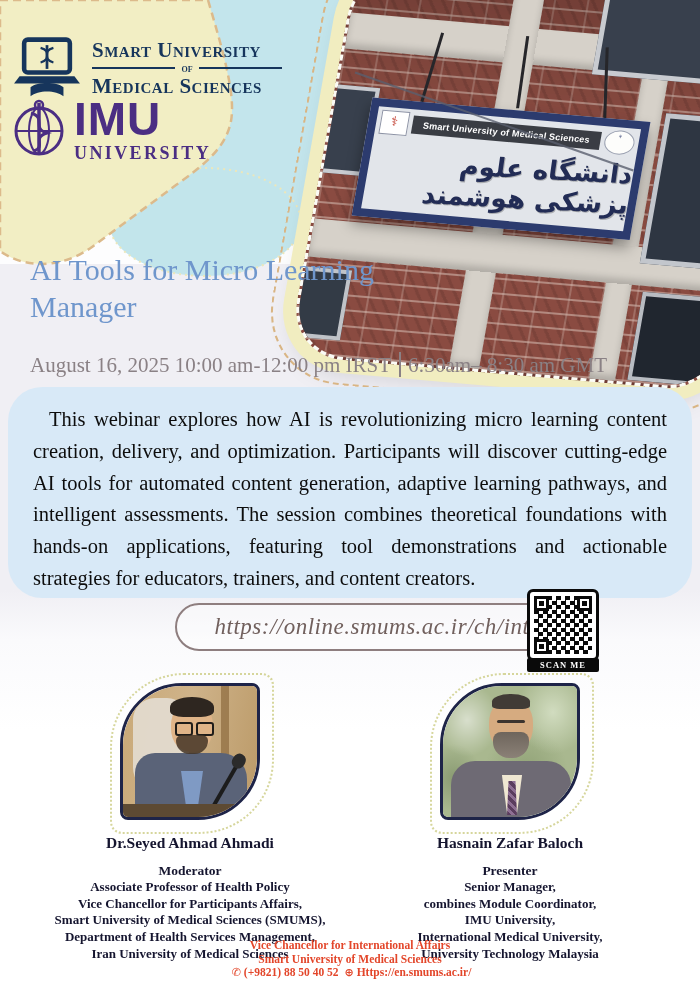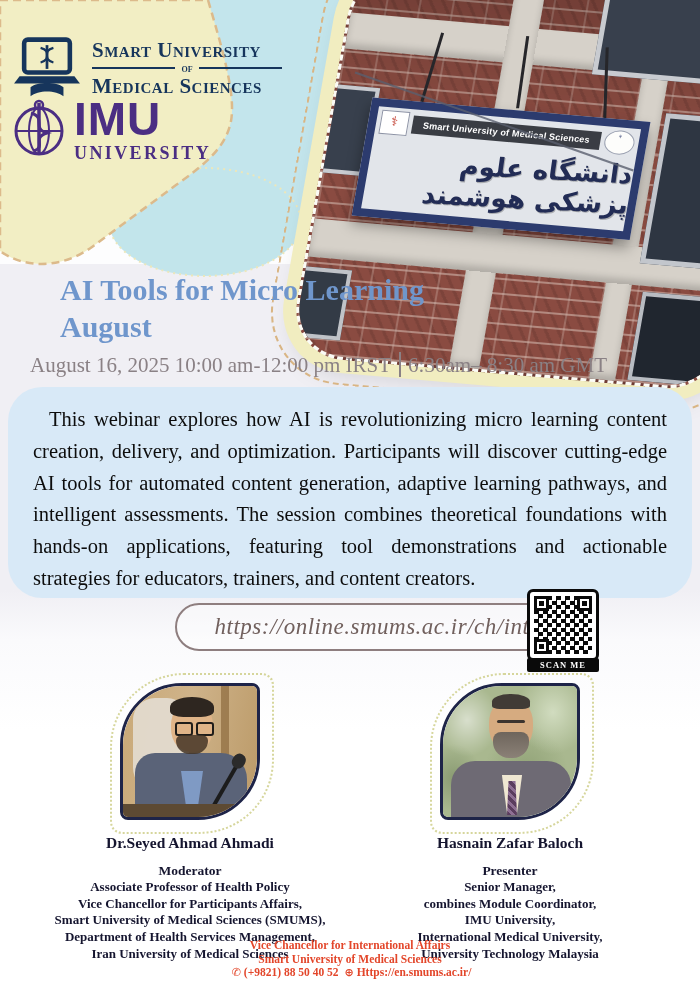--- a/index.html
+++ b/index.html
@@ -43,22 +43,22 @@
   .smums-text{color:#16355c;font-weight:bold;font-variant:small-caps;line-height:1.05;}
   .smums-line1{font-size:21px;letter-spacing:.5px;}
   .smums-of{display:flex;align-items:center;gap:6px;font-size:12px;margin:1px 0;}
   .smums-of::before,.smums-of::after{content:"";flex:1;height:2px;background:#16355c;}
   .smums-line2{font-size:21px;letter-spacing:.5px;}
   .imu-logo{position:absolute;top:96px;left:12px;display:flex;align-items:center;gap:8px;z-index:2;}
   .imu-text{color:#4b2e83;font-family:"Liberation Sans",sans-serif;line-height:1;}
   .imu-acronym{font-size:46px;font-weight:bold;letter-spacing:1px;}
   .imu-word{font-size:18px;font-weight:bold;letter-spacing:2.4px;margin-top:2px;font-family:Liberation Serif, serif;}
   
-  .title{position:absolute;left:30px;top:272px;width:430px;z-index:2;color:#6f96cc;
-    font-weight:bold;font-size:30px;line-height:1.22;margin-left:30px;}
+  .title{position:absolute;left:30px;top:252px;width:430px;z-index:2;color:#6f96cc;
+    font-weight:normal;font-size:30px;line-height:1.22;}
   .date-row{position:absolute;left:30px;top:352px;width:650px;z-index:2;color:#8a8185;font-size:21px;white-space:nowrap;}
   .date-sep{display:inline-block;width:2px;height:25px;background:#8a8185;margin:0 7px -5px 8px;}
   
   .desc-box{position:absolute;left:8px;top:387px;width:684px;height:211px;background:#d8e9f7;
     border-radius:34px;box-sizing:border-box;padding:17px 25px 0 25px;z-index:2;}
   .desc-text{font-size:20.5px;line-height:1.55;color:#0d0d0d;text-align:justify;text-indent:16px;}
   
   .url-pill{position:absolute;left:175px;top:603px;width:390px;height:44px;border:2px solid #8e7e7f;
     border-radius:24px;display:flex;align-items:center;justify-content:center;z-index:2;
     font-size:23px;color:#71605d;letter-spacing:.5px;background:rgba(255,255,255,.35);font-style:italic;}
@@ -182,21 +182,21 @@
       <path d="M19,14 C35,19 19,29 35,34 C19,39 35,47 22,52" fill="none" stroke="#4b2e83" stroke-width="3"></path>
     </svg>
     <div class="imu-text">
       <div class="imu-acronym">IMU</div>
       <div class="imu-word">UNIVERSITY</div>
     </div>
   </div>
 
   <div class="title">
     <div>AI Tools for Micro Learning</div>
-    <div>August</div>
+    <div>Manager</div>
   </div>
 
   <div class="date-row">
     <span>August 16, 2025 10:00 am-12:00 pm IRST</span><span class="date-sep"></span><span>6:30am– 8:30 am GMT</span>
   </div>
 
   <div class="desc-box">
     <div class="desc-text">This webinar explores how AI is revolutionizing micro learning content creation, delivery, and optimization. Participants will discover cutting-edge AI tools for automated content generation, adaptive learning pathways, and intelligent assessments. The session combines theoretical foundations with hands-on applications, featuring tool demonstrations and actionable strategies for educators, trainers, and content creators.</div>
   </div>
 

